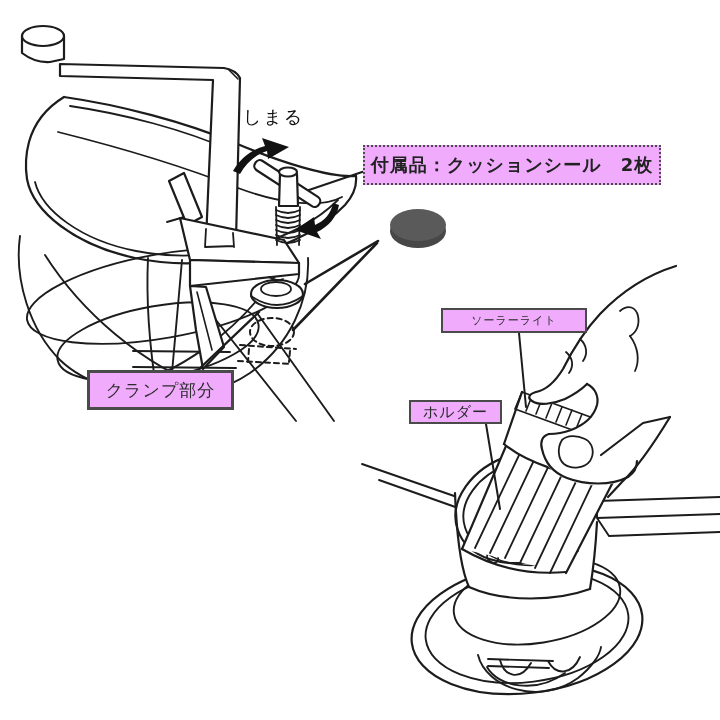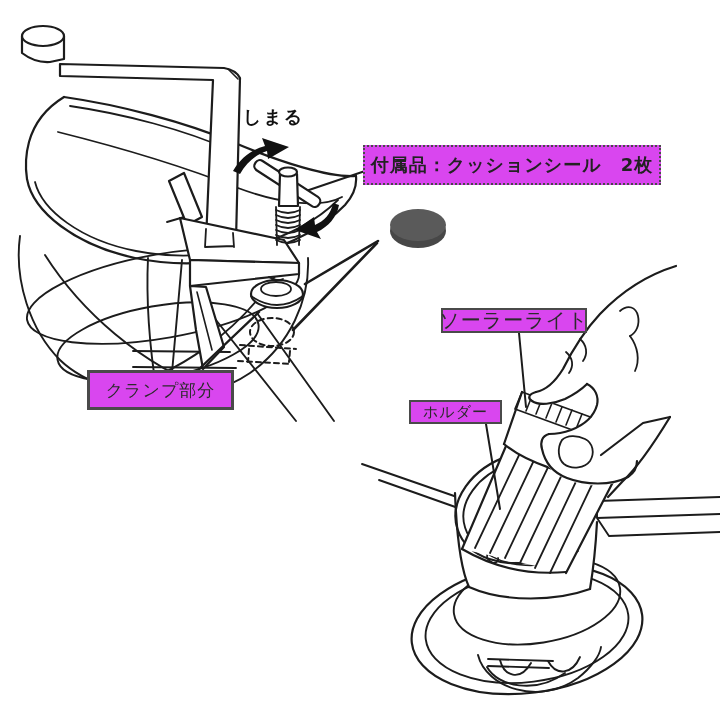--- a/index.html
+++ b/index.html
@@ -1,29 +1,29 @@
 <!DOCTYPE html>
 <html><head>
 <meta charset="utf-8">
 <style>
   html,body{margin:0;padding:0;background:#fff;}
   #stage{position:relative;width:720px;height:720px;background:#fff;overflow:hidden;
          font-family:"DejaVu Sans","Liberation Sans",sans-serif;}
   #art{position:absolute;left:0;top:0;}
   .label-box{position:absolute;display:flex;align-items:center;justify-content:center;
-             background:#d946ef;color:#2b2b2b;box-sizing:border-box;white-space:nowrap;}
+             background:#f0abfc;color:#2b2b2b;box-sizing:border-box;white-space:nowrap;}
   .accessory{left:363px;top:145px;width:298px;height:40px;border:2px dotted #4b4b4b;
              font-size:18px;font-weight:600;letter-spacing:1px;color:#222;}
   .clamp-lbl{left:87px;top:370px;width:147px;height:40px;border:3px solid #4a4a4a;
              font-size:17px;letter-spacing:1px;}
   .solar-lbl{left:441px;top:308px;width:146px;height:25px;border:2px solid #4a4a4a;
-             font-size:20px;letter-spacing:1px;}
+             font-size:11px;letter-spacing:1px;}
   .holder-lbl{left:409px;top:400px;width:93px;height:24px;border:2px solid #4a4a4a;
               font-size:15px;letter-spacing:1px;}
-  .tighten{left:243px;top:105px;font-size:18px;font-weight:700;color:#111;letter-spacing:2px;
+  .tighten{left:243px;top:105px;font-size:18px;font-weight:400;color:#111;letter-spacing:2px;
            background:transparent;}
   svg path, svg ellipse, svg line, svg rect{vector-effect:none;}
 </style>
 </head>
 <body>
 
 <div id="stage">
 
 <svg id="art" width="720" height="720" viewBox="0 0 720 720">
   <g fill="none" stroke="#1c1c1c" stroke-width="2.2" stroke-linecap="round" stroke-linejoin="round">

